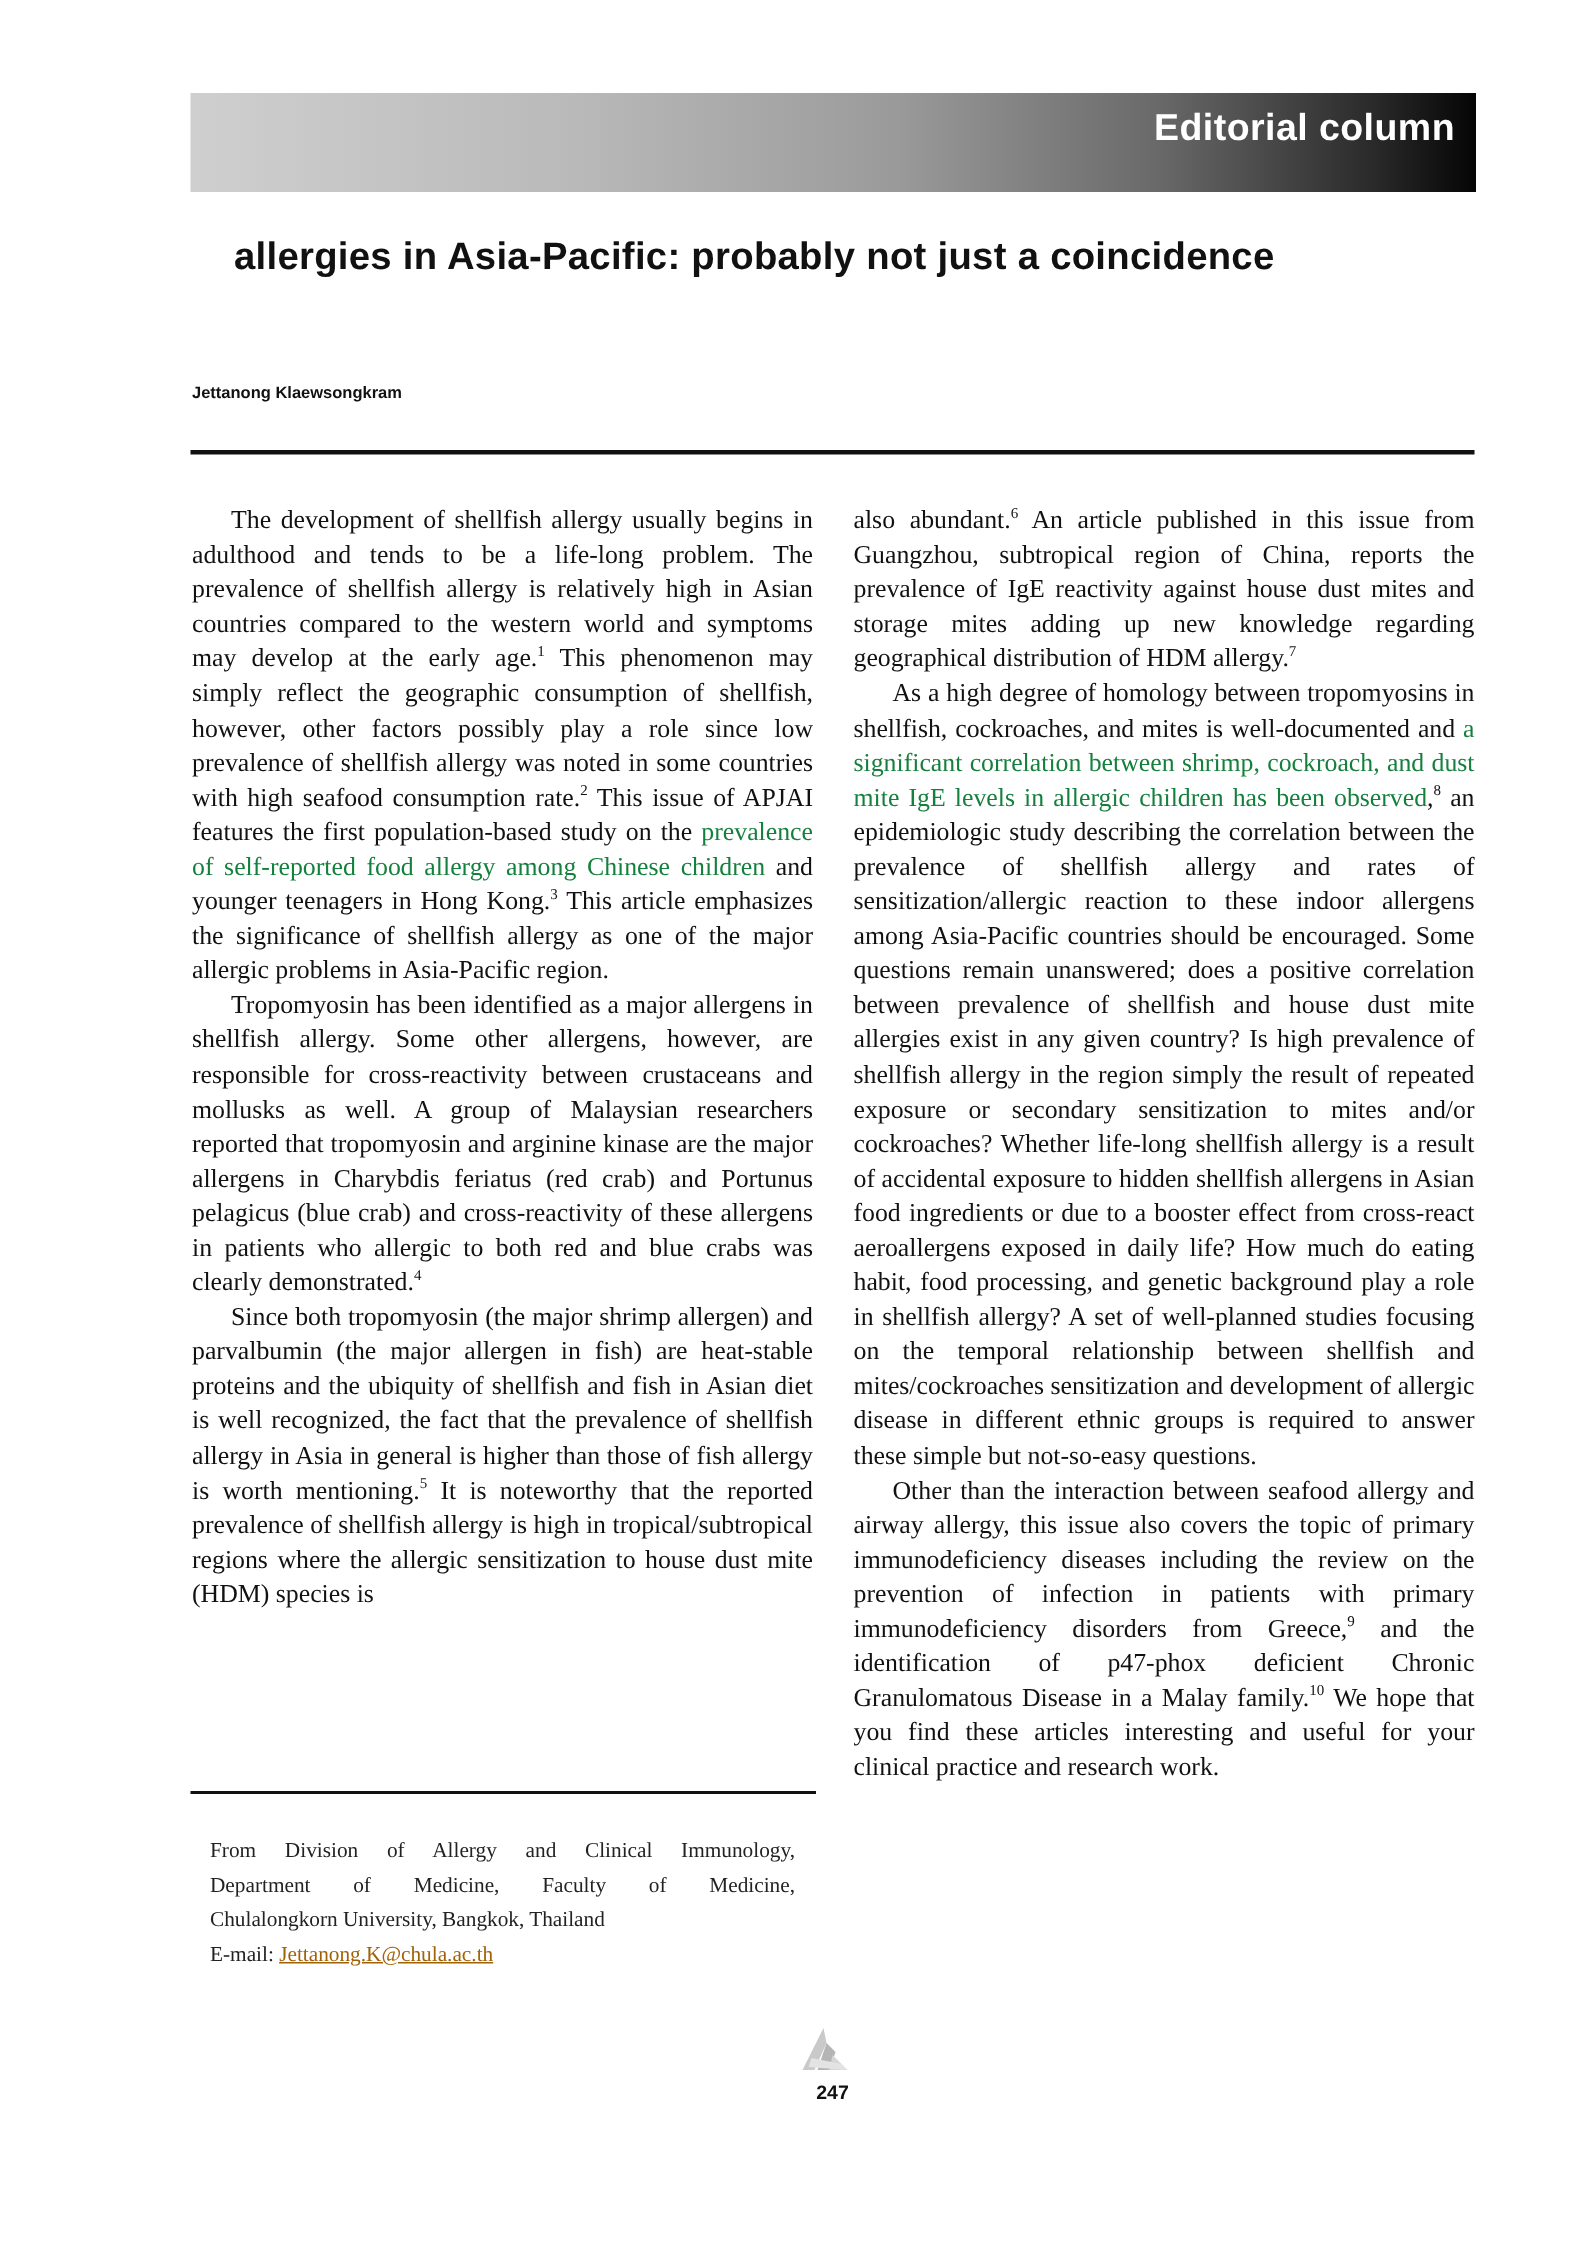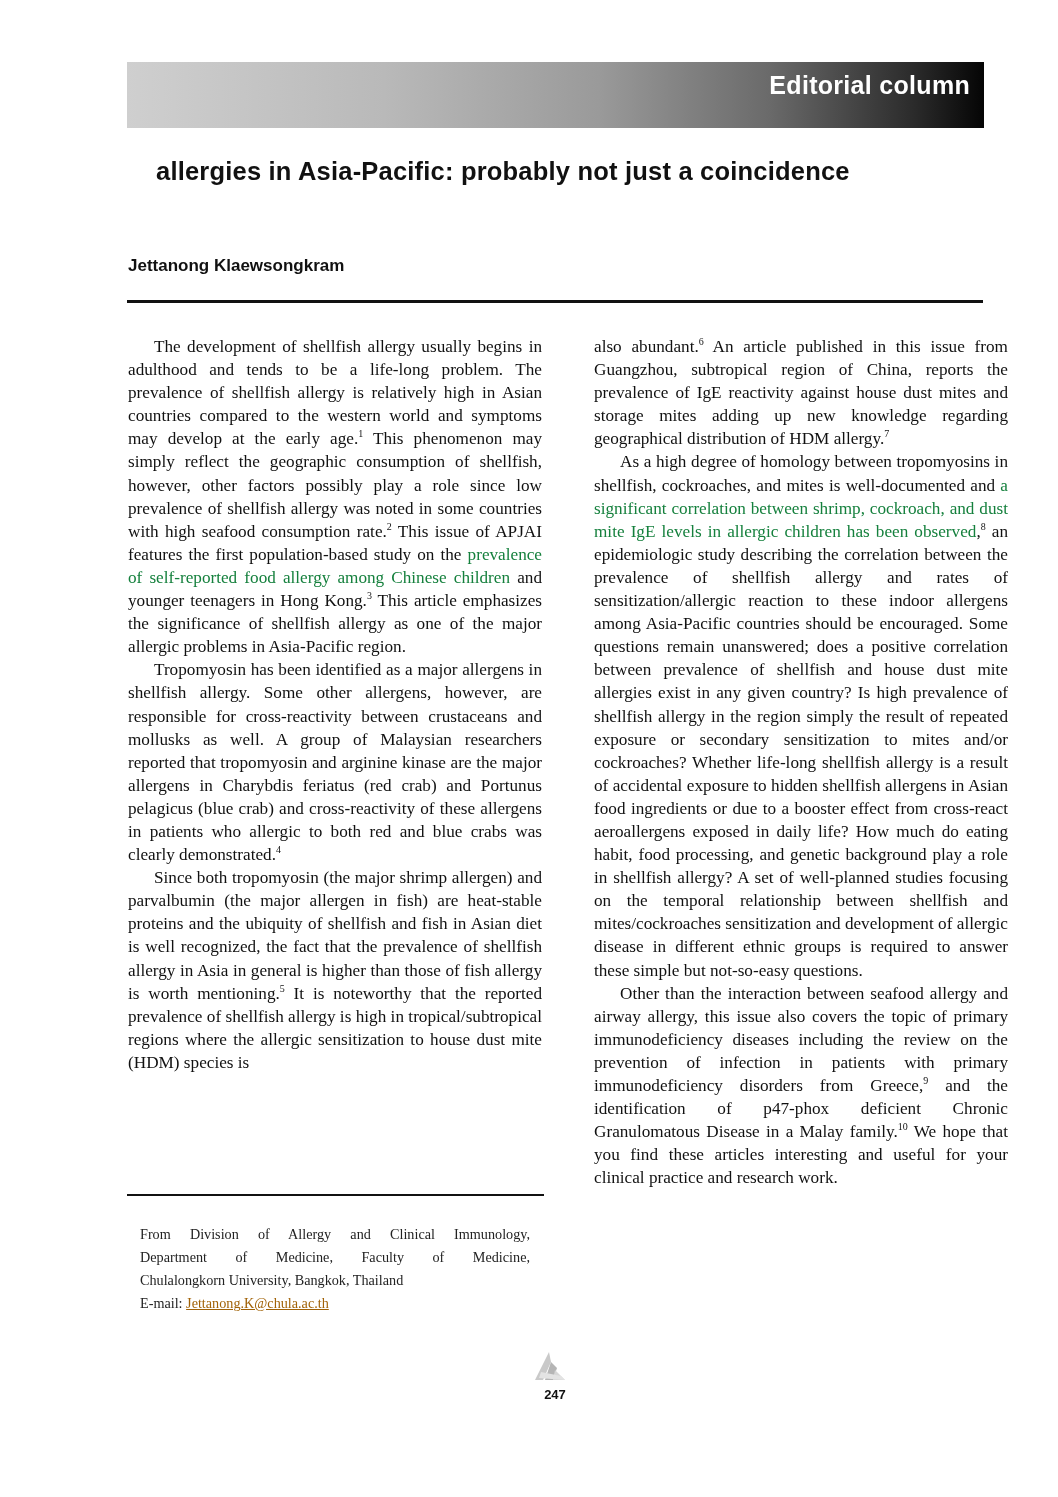--- a/index.html
+++ b/index.html
@@ -16,32 +16,32 @@
   .article-title {
     position: absolute; left: 128px; top: 152px; width: 855px;
     font-family: "Liberation Sans", sans-serif; font-weight: bold; font-size: 25.5px;
     line-height: 38px; text-align: justify; text-align-last: left; margin: 0;
     letter-spacing: 0.2px;
   }
   .title-line { display: block; text-align: justify; text-align-last: justify; }
   .title-line.last { text-align-last: left; margin-left: 28px; }
   .author {
     position: absolute; left: 128px; top: 256px;
-    font-family: "Liberation Sans", sans-serif; font-weight: bold; font-size: 17px;
+    font-family: "Liberation Sans", sans-serif; font-weight: bold; font-size: 11px;
   }
   .rule-top { position: absolute; left: 127px; top: 300px; width: 856px; height: 3px; background: #111; }
   .col {
     position: absolute; width: 414px;
     font-family: "Liberation Serif", serif; font-size: 17.2px; line-height: 23.1px;
     text-align: justify;
   }
   .col p { margin: 0; text-indent: 26px; }
   .col p.cont { text-indent: 0; }
   .col-left { left: 128px; top: 335px; }
-  .col-right { left: 569px; top: 335px; margin-left: 25px; }
+  .col-right { left: 569px; top: 335px; }
   sup { font-size: 10px; line-height: 0; vertical-align: 7px; }
   .gray { color: #15803d; }
   .rule-aff { position: absolute; left: 127px; top: 1194px; width: 417px; height: 2px; background: #111; }
   .affil {
     position: absolute; left: 140px; top: 1223px; width: 390px;
     font-family: "Liberation Serif", serif; font-size: 14.2px; line-height: 23px;
     text-align: justify; color: #222;
   }
   .affil .line { display: block; text-align: justify; text-align-last: justify; }
   .affil .line.left { text-align-last: left; }

